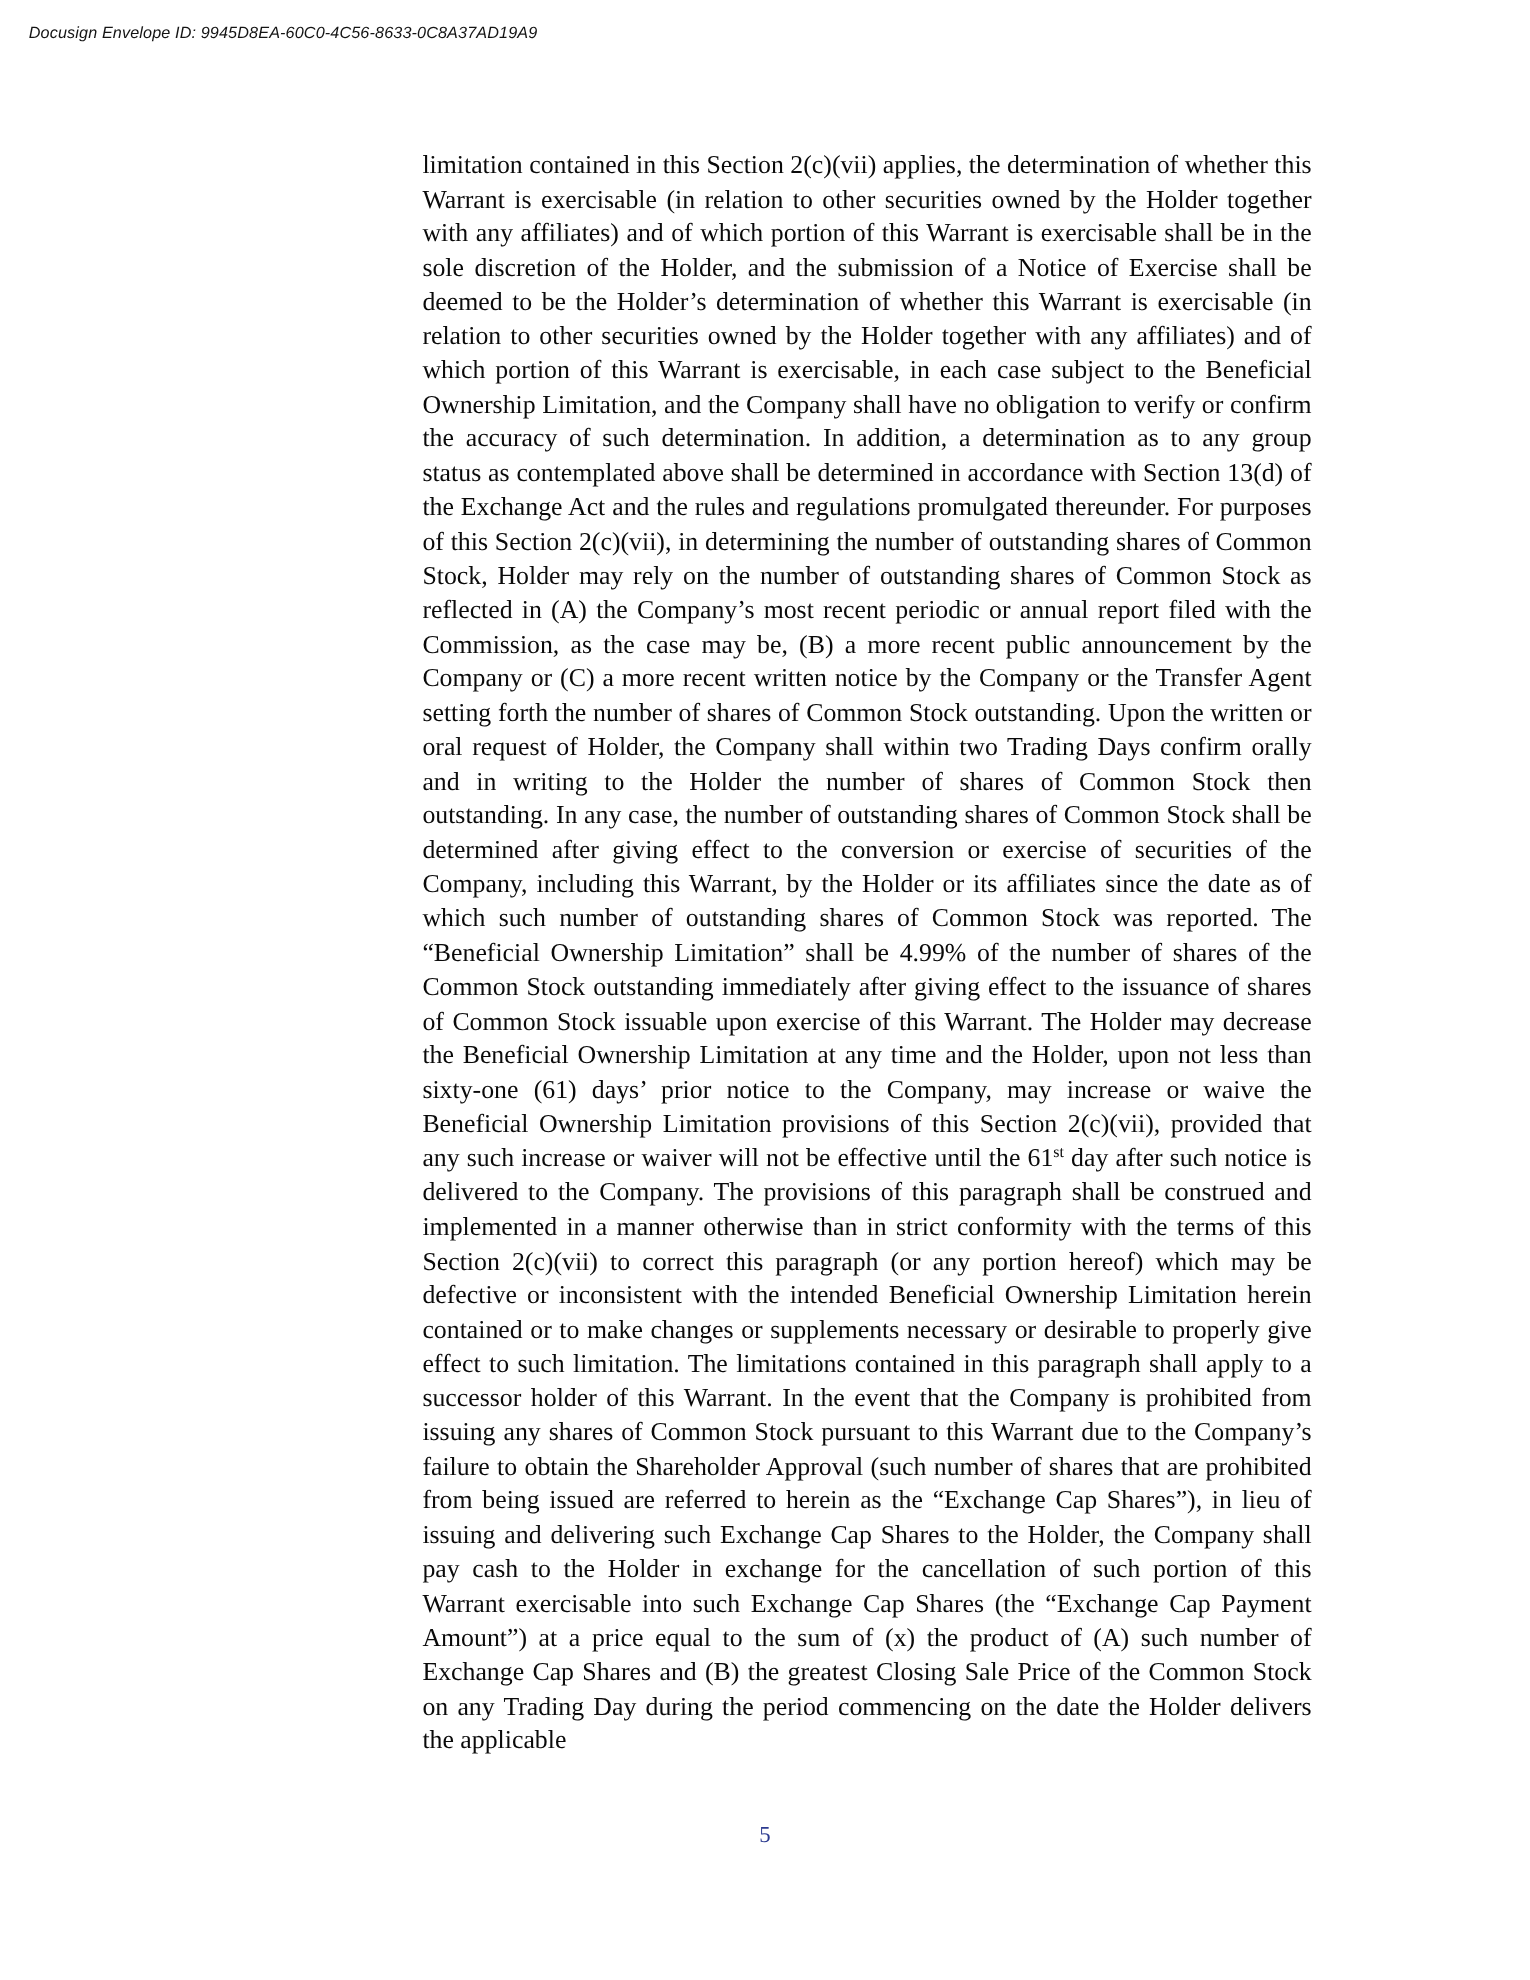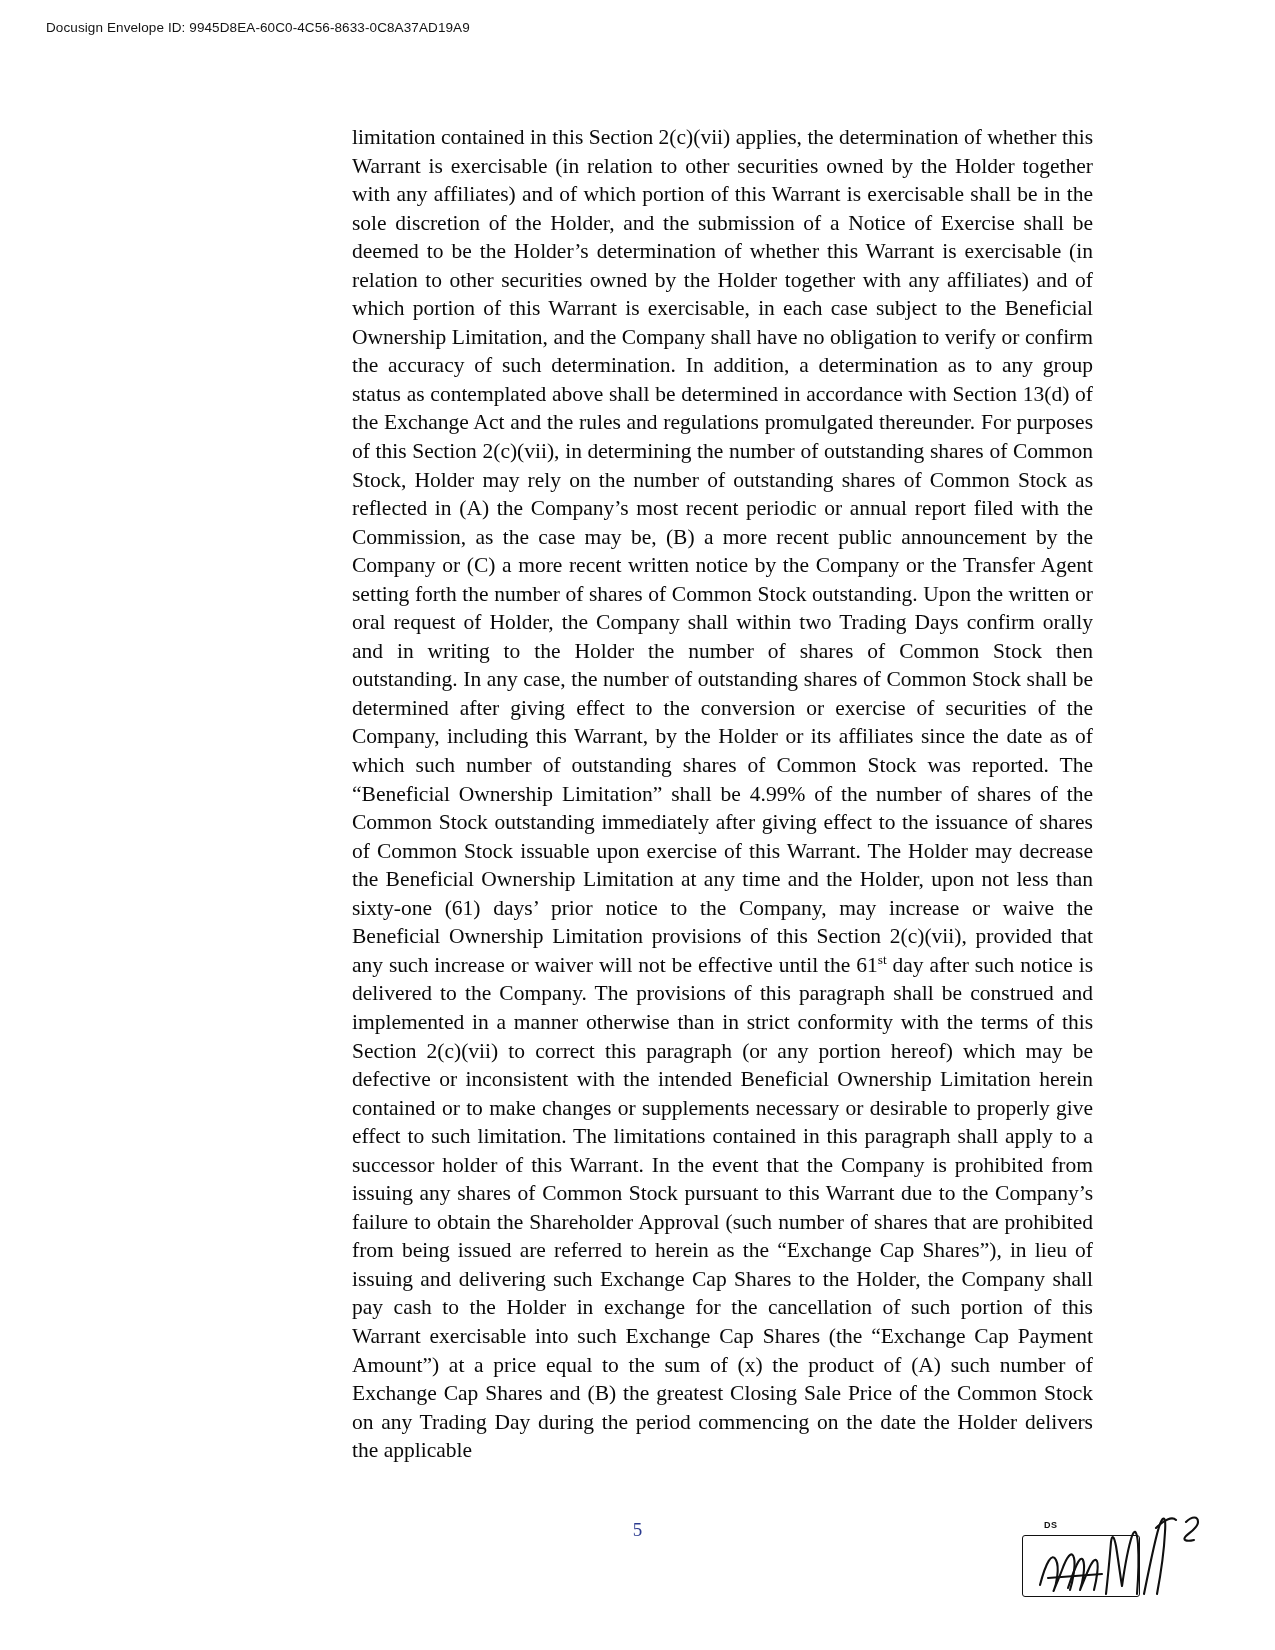--- a/index.html
+++ b/index.html
@@ -15,26 +15,27 @@
     color: #000000;
     overflow: hidden;
   }
   .page {
     position: absolute;
     inset: 0;
   }
   .envelope-id {
     position: absolute;
     top: 20px;
-    left: 46px;
+    left: 24px;
     font-family: "Liberation Sans", sans-serif;
     font-size: 13.5px;
     letter-spacing: 0.1px;
     color: #141414;
     white-space: nowrap;
+    font-style: italic;
   }
   .body-col {
     position: absolute;
     top: 112px;
     left: 341px;
     width: 763px;
   }
   .para {
     margin: 11px;
     font-size: 21.5px;
@@ -101,29 +102,14 @@
 <div class="page">
 
   <div class="envelope-id">Docusign Envelope ID: 9945D8EA-60C0-4C56-8633-0C8A37AD19A9</div>
 
   <div class="body-col">
     <p class="para"><span>limitation contained in this Section 2(c)(vii) applies, the determination of whether this Warrant is exercisable (in relation to other securities owned by the Holder together with any affiliates) and of which portion of this Warrant is exercisable shall be in the sole discretion of the Holder, and the submission of a Notice of Exercise shall be deemed to be the Holder’s determination of whether this Warrant is exercisable (in relation to other securities owned by the Holder together with any affiliates) and of which portion of this Warrant is exercisable, in each case subject to the Beneficial Ownership Limitation, and the Company shall have no obligation to verify or confirm the accuracy of such determination. In addition, a determination as to any group status as contemplated above shall be determined in accordance with Section 13(d) of the Exchange Act and the rules and regulations promulgated thereunder. For purposes of this Section 2(c)(vii), in determining the number of outstanding shares of Common Stock, Holder may rely on the number of outstanding shares of Common Stock as reflected in (A) the Company’s most recent periodic or annual report filed with the Commission, as the case may be, (B) a more recent public announcement by the Company or (C) a more recent written notice by the Company or the Transfer Agent setting forth the number of shares of Common Stock outstanding. Upon the written or oral request of Holder, the Company shall within two Trading Days confirm orally and in writing to the Holder the number of shares of Common Stock then outstanding. In any case, the number of outstanding shares of Common Stock shall be determined after giving effect to the conversion or exercise of securities of the Company, including this Warrant, by the Holder or its affiliates since the date as of which such number of outstanding shares of Common Stock was reported. The “Beneficial Ownership Limitation” shall be 4.99% of the number of shares of the Common Stock outstanding immediately after giving effect to the issuance of shares of Common Stock issuable upon exercise of this Warrant. The Holder may decrease the Beneficial Ownership Limitation at any time and the Holder, upon not less than sixty-one (61) days’ prior notice to the Company, may increase or waive the Beneficial Ownership Limitation provisions of this Section 2(c)(vii), provided that any such increase or waiver will not be effective until the 61</span><sup>st</sup><span> day after such notice is delivered to the Company. The provisions of this paragraph shall be construed and implemented in a manner otherwise than in strict conformity with the terms of this Section 2(c)(vii) to correct this paragraph (or any portion hereof) which may be defective or inconsistent with the intended Beneficial Ownership Limitation herein contained or to make changes or supplements necessary or desirable to properly give effect to such limitation. The limitations contained in this paragraph shall apply to a successor holder of this Warrant. In the event that the Company is prohibited from issuing any shares of Common Stock pursuant to this Warrant due to the Company’s failure to obtain the Shareholder Approval (such number of shares that are prohibited from being issued are referred to herein as the “Exchange Cap Shares”), in lieu of issuing and delivering such Exchange Cap Shares to the Holder, the Company shall pay cash to the Holder in exchange for the cancellation of such portion of this Warrant exercisable into such Exchange Cap Shares (the “Exchange Cap Payment Amount”) at a price equal to the sum of (x) the product of (A) such number of Exchange Cap Shares and (B) the greatest Closing Sale Price of the Common Stock on any Trading Day during the period commencing on the date the Holder delivers the applicable</span></p>
   </div>
 
   <div class="page-number">5</div>
 
-  <div class="signature-area">
-    <div class="sig-ds">DS</div>
-    <div class="sig-box"></div>
-    <svg class="sig-ink" viewBox="0 0 215 150" xmlns="http://www.w3.org/2000/svg">
-      <g fill="none" stroke="#101010" stroke-width="2.1" stroke-linecap="round" stroke-linejoin="round">
-        <path d="M30 95 C36 72, 42 62, 46 70 C50 78, 46 95, 44 100 C42 104, 46 96, 52 80 C57 66, 62 60, 64 68 C66 76, 62 94, 60 100"></path>
-        <path d="M58 98 C64 80, 70 64, 73 70 C76 77, 72 94, 70 100 C76 86, 82 68, 86 70 C90 72, 86 92, 84 100"></path>
-        <path d="M38 88 L92 84"></path>
-        <path d="M96 104 C98 86, 100 64, 101 52 C102 44, 104 46, 106 56 C108 68, 110 84, 112 96 C114 82, 118 58, 122 46 C125 38, 127 42, 128 54 C129 70, 128 92, 127 104"></path>
-        <path d="M134 104 C140 74, 146 44, 150 34 C154 24, 156 28, 155 42 C154 62, 150 88, 147 104"></path>
-        <path d="M146 38 C154 30, 162 26, 166 30"></path>
-        <path d="M176 32 C182 26, 188 26, 188 32 C188 38, 180 42, 176 46 C172 50, 176 52, 184 50"></path>
-      </g>
-    </svg>
-  </div>
 
 </div>
 
 </body></html>

